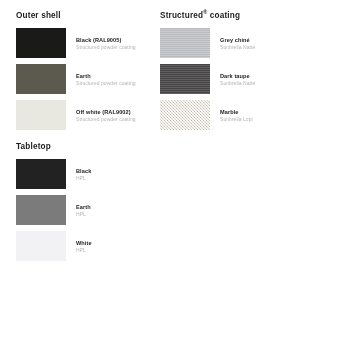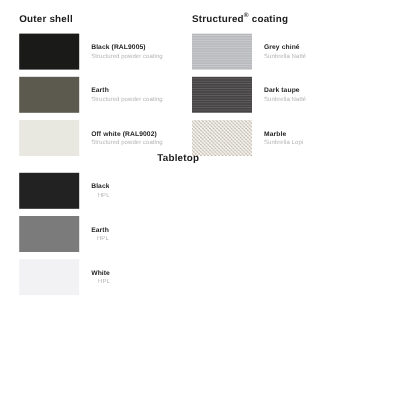--- a/index.html
+++ b/index.html
@@ -19,21 +19,21 @@
     background: #ffffff;
     overflow: hidden;
   }
 
   
   .section {
     position: absolute;
   }
   .section-outer-shell { left: 16px; top: 10px;  width: 150px; }
   .section-cushions    { left: 160px; top: 10px; width: 180px; }
-  .section-tabletop    { left: 16px; top: 126px; width: 150px; text-align: right; }
+  .section-tabletop    { left: 16px; top: 141px; width: 150px; }
 
   .section-title {
     font-size: 8.2px;
     font-weight: bold;
     color: #1c1c1c;
     letter-spacing: 0.18px;
     margin: 0 0 7px 0;
     line-height: 11px;
     white-space: nowrap;
   }

